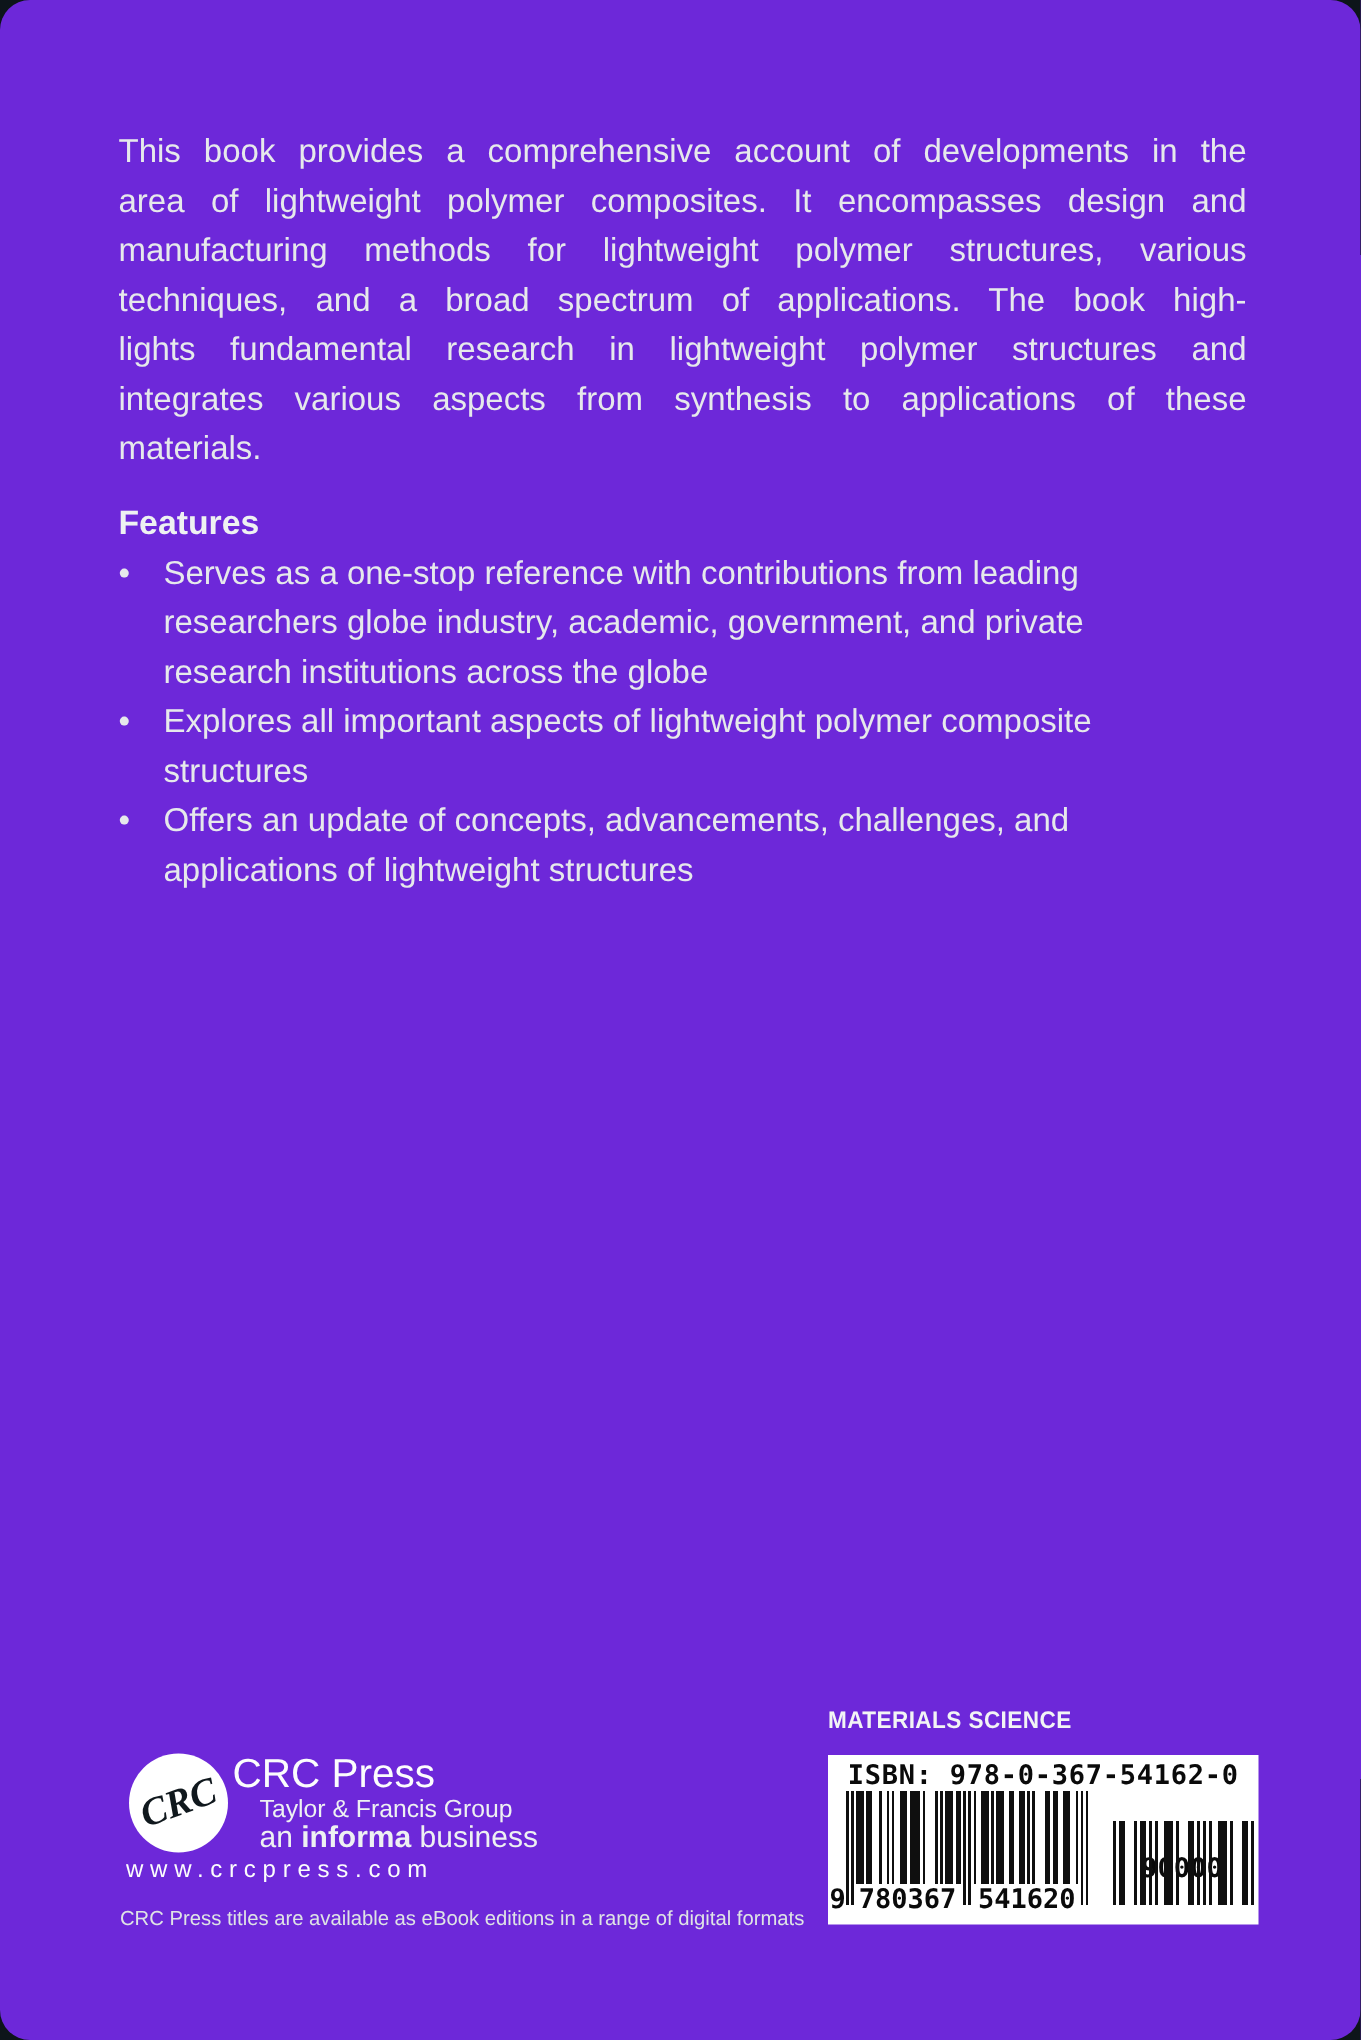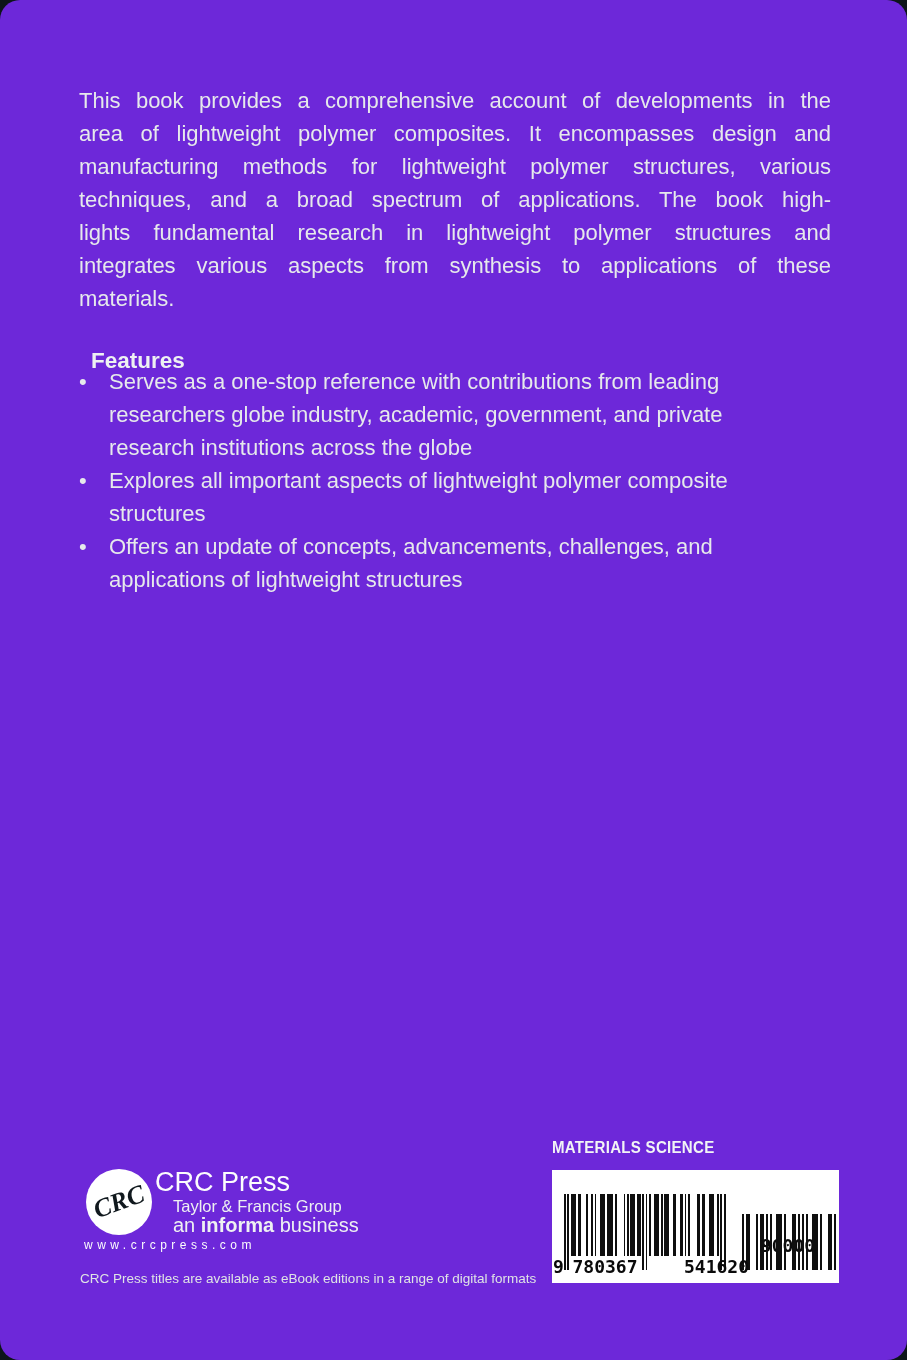--- a/index.html
+++ b/index.html
@@ -18,21 +18,21 @@
     position: absolute;
     left: 79px; top: 84px; width: 752px;
     font-size: 22px; line-height: 33px;
     white-space: pre-line;
     text-align: justify;
     text-align-last: justify;
   }
   .features-heading {
     position: absolute;
     left: 79px; top: 332px;
-    margin: 12px;
+    margin: 0;
     font-size: 22.5px; font-weight: bold; line-height: 33px;
     color: #eef1f2;
   }
   .bullets {
     position: absolute;
     left: 79px; top: 365px; width: 752px;
   }
   .bullet-row { display: flex; }
   .bullet {
     width: 30px; flex: 0 0 30px;
@@ -76,21 +76,21 @@
     font-size: 16.5px; line-height: 19px; color: #eef1f2;
   }
   .pub-informa {
     position: absolute;
     left: 173px; top: 1216px;
     font-size: 20px; line-height: 18px; color: #eef1f2;
   }
   .website {
     position: absolute;
     left: 84px; top: 1238px;
-    font-size: 12px; letter-spacing: 4.5px; color: #fcfdfd;
+    font-size: 16px; letter-spacing: 4.5px; color: #fcfdfd;
   }
   .ebook-note {
     position: absolute;
     left: 80px; top: 1271px;
     font-size: 13.5px; color: #dfe3e5;
   }
   
   .category {
     position: absolute;
     left: 552px; top: 1139px;
@@ -122,21 +122,21 @@
   .addon-bars { position: absolute; left: 188px; top: 44px; }
   .barcode-box svg rect { fill: #0f0f0f; }
   .barcode-box svg { shape-rendering: crispEdges; }
   .d-lead, .d-left, .d-right {
     position: absolute; top: 86px;
     font-family: "DejaVu Sans Mono", monospace;
     font-weight: bold; font-size: 18px; line-height: 21px;
   }
   .d-lead  { left: 1px; }
   .d-left  { left: 17px; width: 72px; text-align: center; }
-  .d-right { left: 97px; width: 71px; text-align: center; margin-left: 32px; }
+  .d-right { left: 97px; width: 71px; text-align: center; }
 </style>
 </head>
 <body>
 
 <div class="page">
 
   <div class="description">This book provides a comprehensive account of developments in the
 area of lightweight polymer composites. It encompasses design and
 manufacturing methods for lightweight polymer structures, various
 techniques, and a broad spectrum of applications. The book high-
@@ -171,20 +171,21 @@
   </div>
   <div class="pub-name">CRC Press</div>
   <div class="pub-group">Taylor &amp; Francis Group</div>
   <div class="pub-informa"><span>an </span><b>informa</b><span> business</span></div>
   <div class="website">www.crcpress.com</div>
   <div class="ebook-note">CRC Press titles are available as eBook editions in a range of digital formats</div>
 
   <div class="category">MATERIALS SCIENCE</div>
 
   <div class="barcode-box">
+    <div class="isbn-line">ISBN: 978-0-367-54162-0</div>
     <div class="addon-num">90000</div>
     <svg class="main-bars" id="main-bars" width="162" height="78">
         <rect x="0.00" y="0" width="1.7" height="76"></rect>
         <rect x="3.40" y="0" width="1.7" height="76"></rect>
         <rect x="6.80" y="0" width="1.7" height="62"></rect>
         <rect x="8.50" y="0" width="1.7" height="62"></rect>
         <rect x="10.20" y="0" width="1.7" height="62"></rect>
         <rect x="13.60" y="0" width="1.7" height="62"></rect>
         <rect x="15.30" y="0" width="1.7" height="62"></rect>
         <rect x="22.10" y="0" width="1.7" height="62"></rect>

